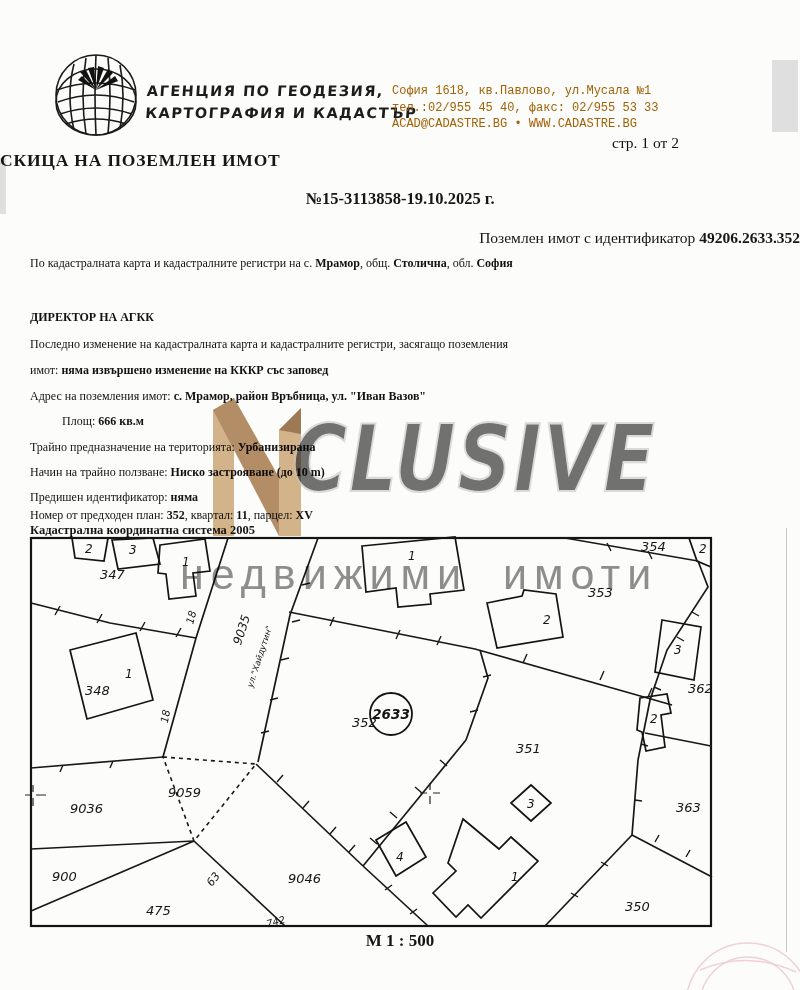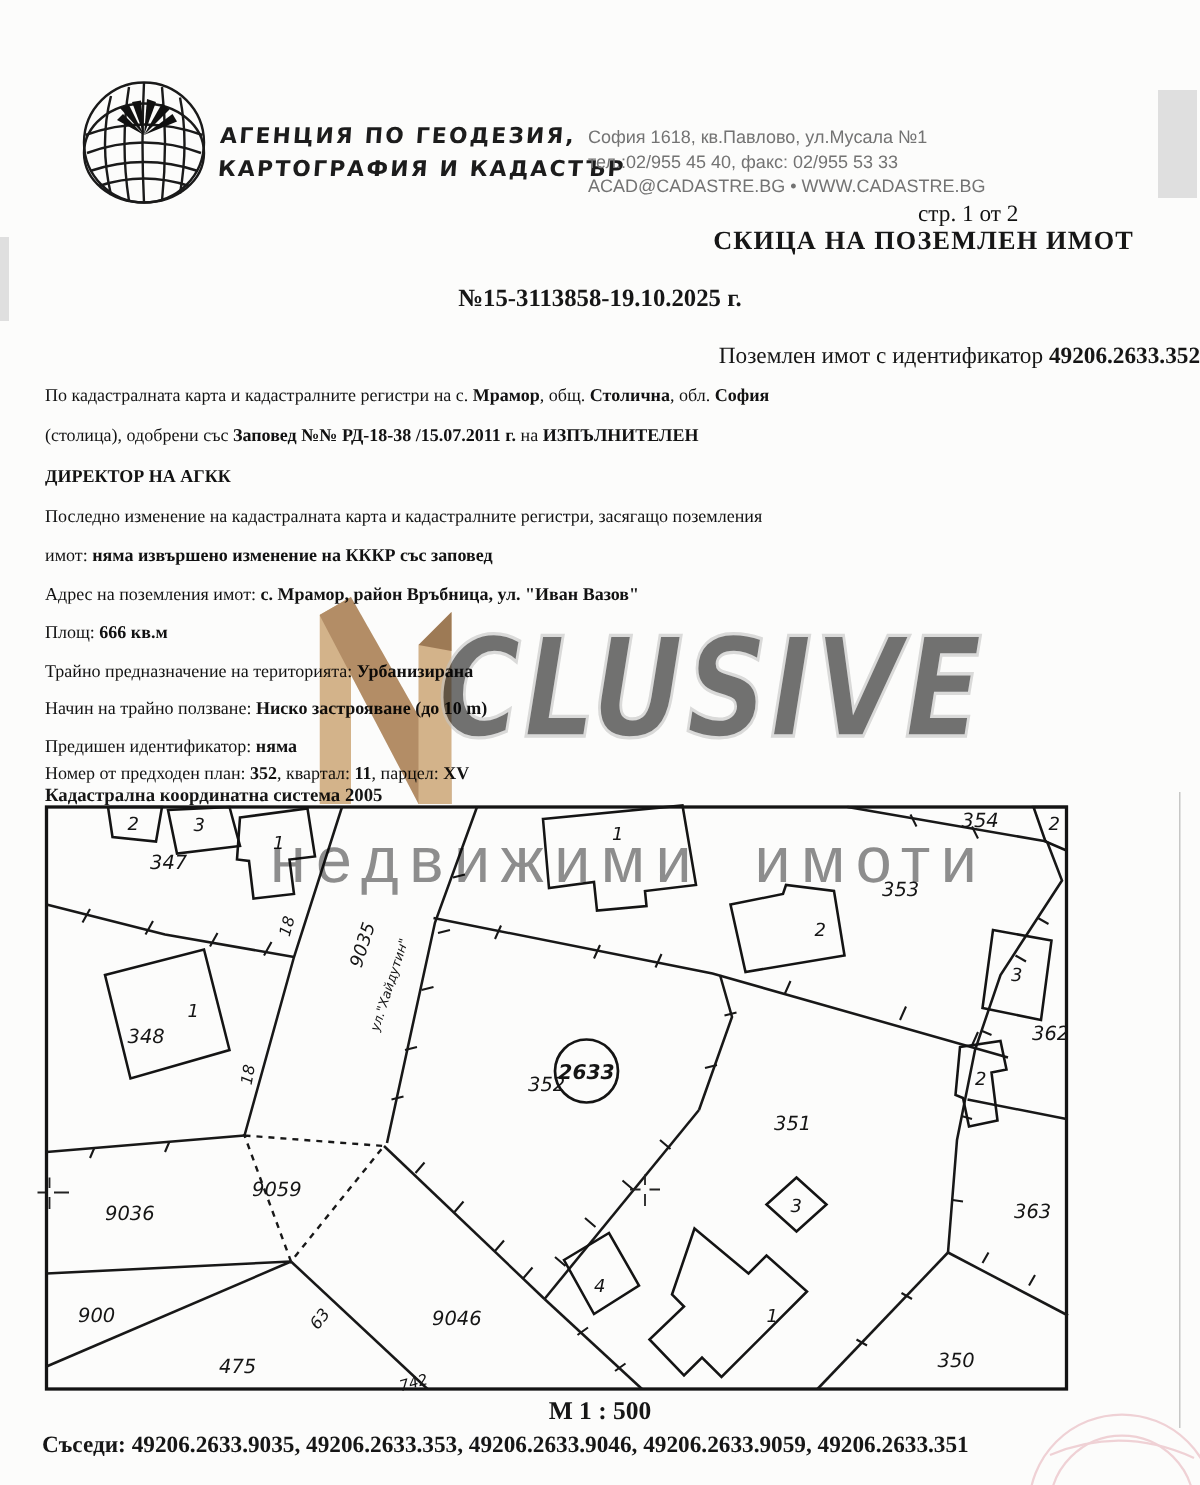--- a/index.html
+++ b/index.html
@@ -1,23 +1,23 @@
 <!DOCTYPE html>
 <html><head>
 <meta charset="utf-8">
 <style>
   html,body{margin:0;padding:0;}
   body{width:800px;height:990px;background:#e9e9e7;font-family:"Liberation Serif",serif;}
   .page{position:relative;width:800px;height:990px;background:#fcfcfb;overflow:hidden;color:#161616;}
   .abs{position:absolute;}
   
   .agency-name{font-family:"DejaVu Sans",sans-serif;font-weight:bold;font-size:14.5px;letter-spacing:1.5px;line-height:22px;color:#1c1c1c;transform:skewX(-4deg);}
-  .contact{font-family:Liberation Sans, sans-serif;font-size:12px;line-height:16.5px;color:#737373;}
+  .contact{font-family:Liberation Mono, monospace;font-size:12px;line-height:16.5px;color:#a16207;}
   .page-ind{font-size:15.5px;color:#111;}
-  .doc-title{width:756px;text-align:right;font-weight:bold;font-size:17.5px;letter-spacing:.8px;}
+  .doc-title{width:756px;text-align:left;font-weight:bold;font-size:17.5px;letter-spacing:.8px;}
   .doc-number{width:800px;text-align:center;font-weight:bold;font-size:16.5px;}
   .doc-subtitle{width:800px;text-align:right;font-size:15.5px;}
   .doc-subtitle .b{font-weight:bold;}
   .line{left:30px;font-size:12px;white-space:nowrap;color:#121212;}
   .b{font-weight:bold;}
   .coordsys{font-weight:bold;font-size:12.5px;}
   .scale{width:800px;text-align:center;font-weight:bold;font-size:17px;}
   .neighbors{font-weight:bold;font-size:15.5px;white-space:nowrap;}
   
   svg text{font-family:"DejaVu Sans",sans-serif;font-style:italic;fill:#151515;}
@@ -73,26 +73,25 @@
     <div>ACAD@CADASTRE.BG • WWW.CADASTRE.BG</div>
   </div>
 
   <div class="abs page-ind" style="left:612px;top:134px;">стр. 1 от 2</div>
 
   <div class="abs doc-title" style="top:150px;">СКИЦА НА ПОЗЕМЛЕН ИМОТ</div>
   <div class="abs doc-number" style="top:189px;">№15-3113858-19.10.2025 г.</div>
   <div class="abs doc-subtitle" style="top:229px;"><span>Поземлен имот с идентификатор </span><span class="b">49206.2633.352</span></div>
 
   <div class="abs line" style="top:256px;"><span>По кадастралната карта и кадастралните регистри на с. </span><span class="b">Мрамор</span><span>, общ. </span><span class="b">Столична</span><span>, обл. </span><span class="b">София</span></div>
-  <div class="abs line" style="top:283px;"><span>(столица), одобрени със </span><span class="b">Заповед №№ РД-18-38 /15.07.2011 г.</span><span> на </span><span class="b">ИЗПЪЛНИТЕЛЕН</span></div>
   <div class="abs line" style="top:310px;"><span class="b">ДИРЕКТОР НА АГКК</span></div>
   <div class="abs line" style="top:363px;"><span>имот: </span><span class="b">няма извършено изменение на КККР със заповед</span></div>
   <div class="abs line" style="top:337px;"><span>Последно изменение на кадастралната карта и кадастралните регистри, засягащо поземления</span></div>
   <div class="abs line" style="top:389px;"><span>Адрес на поземления имот: </span><span class="b">с. Мрамор, район Връбница, ул. "Иван Вазов"</span></div>
-  <div class="abs line" style="top:414px;"><span>Площ: </span><span class="b">666 кв.м</span></div>
+  <div class="abs line" style="top:414px;margin-left:32px;"><span>Площ: </span><span class="b">666 кв.м</span></div>
   <div class="abs line" style="top:440px;"><span>Трайно предназначение на територията: </span><span class="b">Урбанизирана</span></div>
   <div class="abs line" style="top:465px;"><span>Начин на трайно ползване: </span><span class="b">Ниско застрояване (до 10 m)</span></div>
   <div class="abs line" style="top:490px;"><span>Предишен идентификатор: </span><span class="b">няма</span></div>
   <div class="abs line" style="top:508px;"><span>Номер от предходен план: </span><span class="b">352</span><span>, квартал: </span><span class="b">11</span><span>, парцел: </span><span class="b">XV</span></div>
   <div class="abs coordsys" style="left:30px;top:523px;">Кадастрална координатна система 2005</div>
 
   <svg class="abs" style="left:0;top:0;" width="800" height="990" viewBox="0 0 800 990">
     <g fill="none" stroke="#141414" stroke-width="2.2">
       <rect x="31" y="538" width="680" height="388"></rect>
     </g>
@@ -198,21 +197,20 @@
     <text x="391" y="719" font-size="13.5" font-weight="bold" font-style="normal" text-anchor="middle">2633</text>
 
     <g fill="none" stroke-width="1.5" opacity="0.5">
       <circle cx="748" cy="1005" r="62" stroke="#e3a7b0"></circle>
       <circle cx="748" cy="1005" r="48" stroke="#e3a7b0"></circle>
       <path d="M700,970 Q748,950 796,972" stroke="#e3a7b0"></path>
     </g>
   </svg>
 
   <div class="abs scale" style="top:931px;">М 1 : 500</div>
-  <div class="abs neighbors" style="left:28px;top:955px;"><span>Съседи: </span><span>49206.2633.9035, 49206.2633.353, 49206.2633.9046, 49206.2633.9059, 49206.2633.351</span></div>
 
   <div class="abs wm" style="left:0;top:0;width:800px;height:990px;">
     <svg class="abs" style="left:213px;top:388px;" width="90" height="150" viewBox="0 0 90 150">
       <g opacity="0.85">
         <path d="M0,22 L21,10 L21,148 L0,148 Z" fill="#cfa878"></path>
         <path d="M0,22 L21,10 L88,128 L88,148 L66,148 Z" fill="#a87c4e"></path>
         <path d="M66,42 L88,20 L88,148 L66,148 Z" fill="#cfa878"></path>
         <path d="M66,42 L88,20 L88,46 Z" fill="#8f6439"></path>
       </g>
     </svg>

